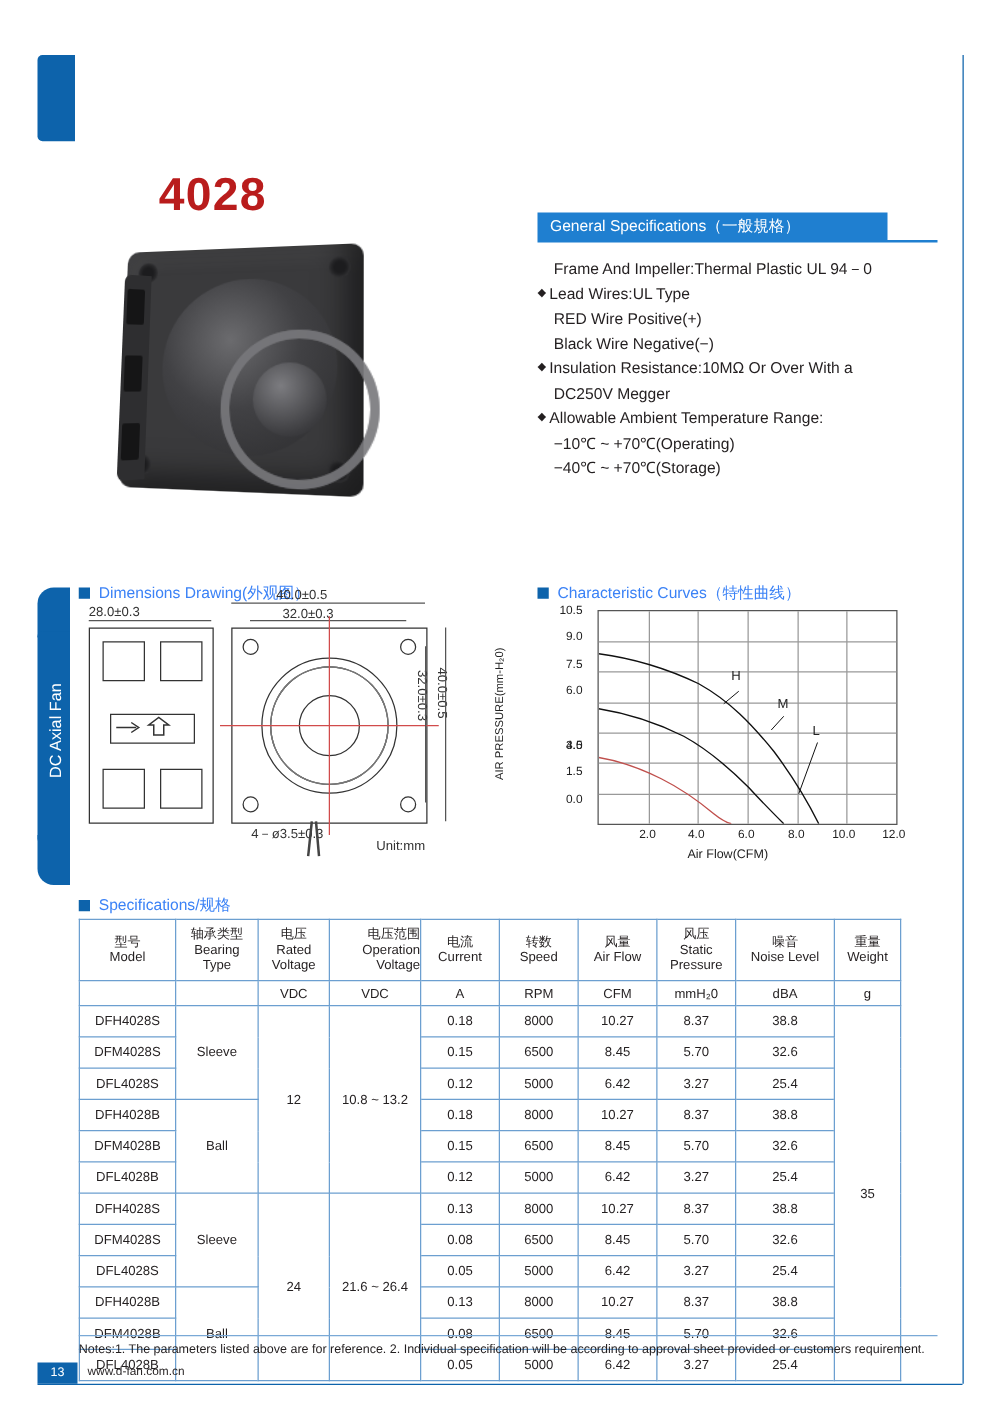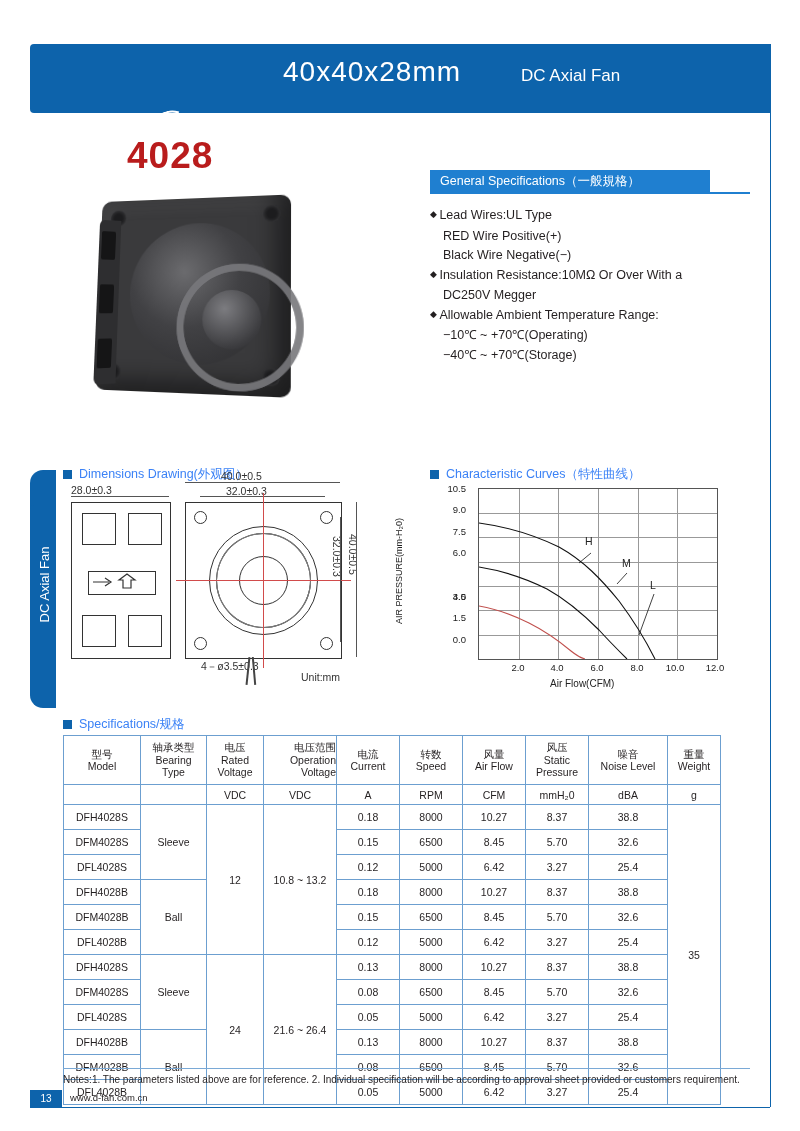--- a/index.html
+++ b/index.html
@@ -190,26 +190,20 @@
   .footer-url{position:absolute;left:70px;top:1092px;font-size:9.5px;color:#231f20;}
   .footer-rule{position:absolute;left:30px;top:1107px;width:740px;height:1px;background:#0d63ab;}
   .right-rule{position:absolute;left:770px;top:44px;width:1px;height:1063px;background:#0d63ab;}
 </style>
 </head>
 <body>
 
 <div class="page">
 
   <div class="hdr-left-notch"></div>
-  <div class="header-bar">
-    <div class="logo">
-      <div class="logo-swoosh"></div>
-      <div class="logo-text">D-FAN</div>
-    </div>
-  </div>
   <div class="hdr-size">40x40x28mm</div>
   <div class="hdr-sub">DC Axial Fan</div>
   <div class="right-rule"></div>
 
   <div class="side-curve"></div>
   <div class="side-tab">
     <span>DC Axial Fan</span>
   </div>
   <div class="side-curve2"></div>
 
@@ -235,20 +229,21 @@
         <div class="vent" style="top:68px;"></div>
         <div class="vent" style="top:124px;"></div>
       </div>
     </div>
   </div>
 
   <div class="gs-box">
     <div class="gs-head">General Specifications（一般規格）</div>
     <div class="gs-head-under"></div>
     <ul class="gs-list">
+      <li class="ind">Frame And Impeller:Thermal Plastic UL 94－0</li>
       <li class="di">Lead Wires:UL Type</li>
       <li class="ind">RED Wire Positive(+)</li>
       <li class="ind">Black Wire Negative(−)</li>
       <li class="di">Insulation Resistance:10MΩ Or Over With a</li>
       <li class="ind">DC250V Megger</li>
       <li class="di">Allowable Ambient Temperature Range:</li>
       <li class="ind">−10℃ ~ +70℃(Operating)</li>
       <li class="ind">−40℃ ~ +70℃(Storage)</li>
     </ul>
   </div>

